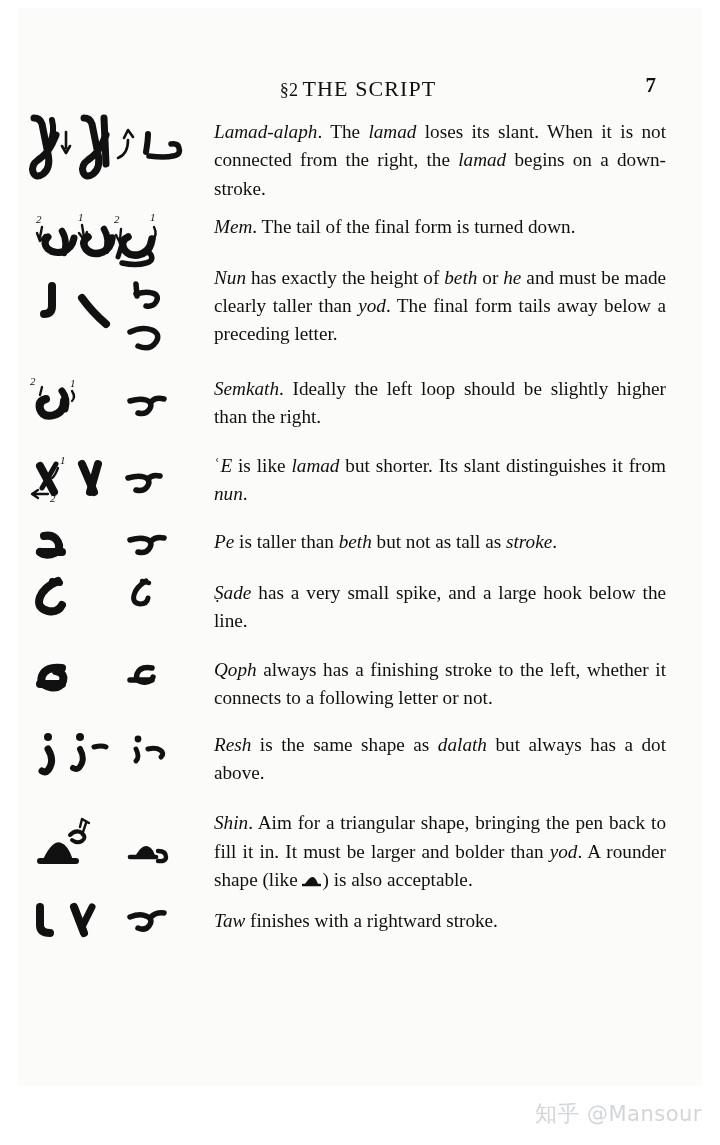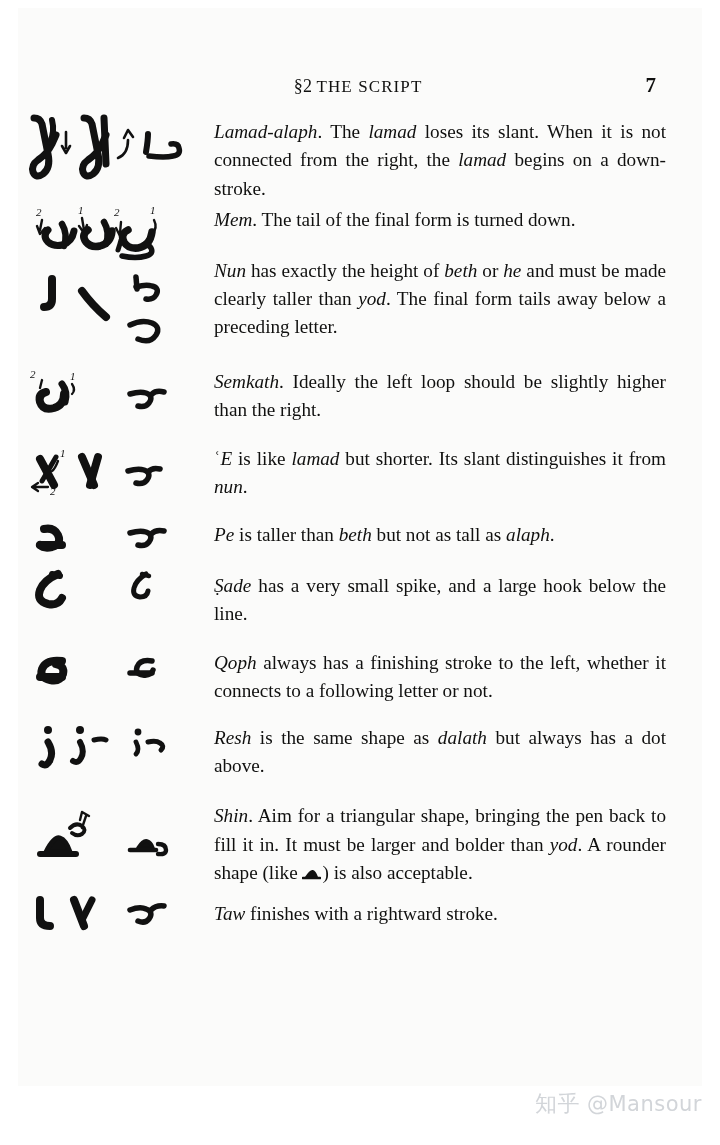--- a/index.html
+++ b/index.html
@@ -42,21 +42,21 @@
     text-align: center;
     font-size: 17px;
     letter-spacing: 0.4px;
     white-space: nowrap;
   }
   .rh-section {
     font-size: 18px;
   }
   .rh-title {
     font-variant: small-caps;
-    font-size: 17px;
+    font-size: 22px;
     letter-spacing: 1.1px;
     margin-left: 4px;
   }
   .rh-folio {
     position: absolute;
     right: 22px;
     top: -3px;
     font-size: 21px;
     font-weight: 600;
   }
@@ -111,21 +111,21 @@
     width: 19px;
     height: 13px;
     vertical-align: -1px;
     margin-right: 1px;
   }
 
   
   .watermark {
     position: absolute;
     right: 18px;
-    bottom: 26px;
+    bottom: 16px;
     display: flex;
     align-items: center;
     gap: 7px;
     color: #d2d5d9;
     font-size: 21px;
     font-family: "DejaVu Sans", sans-serif;
     letter-spacing: 0.5px;
     user-select: none;
   }
   .wm-zh { font-size: 22px; }
@@ -138,21 +138,21 @@
 
   <div class="running-head">
     <div class="rh-center">
       <span class="rh-section">§2</span><span class="rh-title">THE SCRIPT</span>
     </div>
     <div class="rh-folio">7</div>
   </div>
 
   <div class="entries">
 
-    <div class="entry" style="margin-bottom:3px;">
+    <div class="entry" style="margin-bottom:10px;">
       <div class="glyph-cell">
         <div class="specimen" style="top:-6px;">
           <svg width="188" height="74" viewBox="0 0 188 74">
             <g fill="#111" stroke="#111">
               <path d="M16 6 q6 0 8 6 l6 30 q3 14 -5 20 q-7 5 -10 -2 q-2 -7 5 -12 q9 -6 14 -16 l4 -9" fill="none" stroke-width="7" stroke-linecap="round"></path>
               <path d="M34 8 q3 12 -2 22" fill="none" stroke-width="6" stroke-linecap="round"></path>
               <path d="M48 20 l0 16 M44 34 l4 7 l4 -7" fill="none" stroke-width="2.6" stroke-linecap="round" stroke-linejoin="round"></path>
               <path d="M66 6 q6 0 8 6 l6 30 q3 14 -5 20 q-7 5 -10 -2 q-2 -7 5 -12 q9 -6 14 -16 l4 -9" fill="none" stroke-width="7" stroke-linecap="round"></path>
               <path d="M86 6 l2 46" fill="none" stroke-width="7" stroke-linecap="round"></path>
               <path d="M100 46 q10 -4 10 -18 M106 26 l4 -8 l5 7" fill="none" stroke-width="2.6" stroke-linecap="round" stroke-linejoin="round"></path>
@@ -268,21 +268,21 @@
             <g fill="none" stroke="#111">
               <path d="M26 10 q10 -2 14 6 q4 9 -6 12 q-8 2 -12 -2" stroke-width="8" stroke-linecap="round"></path>
               <path d="M22 26 l22 0" stroke-width="8" stroke-linecap="round"></path>
               <path d="M112 14 q10 -3 16 -1 q8 3 3 10 q-4 5 -11 3" stroke-width="5.5" stroke-linecap="round"></path>
               <path d="M146 12 q-8 -2 -13 3" stroke-width="5.5" stroke-linecap="round"></path>
             </g>
           </svg>
         </div>
       </div>
       <div class="text-cell">
-        <p class="para"><span class="it">Pe</span> is taller than <span class="it">beth</span> but not as tall as <span class="it">alaph</span>.</p>
+        <p class="para"><span class="it">Pe</span> is taller than <span class="it">beth</span> but not as tall as <span class="it">stroke</span>.</p>
       </div>
     </div>
 
     <div class="entry" style="margin-bottom:20px;">
       <div class="glyph-cell">
         <div class="specimen" style="top:-8px;">
           <svg width="188" height="56" viewBox="0 0 188 56">
             <g fill="none" stroke="#111">
               <path d="M40 10 q-14 6 -18 16 q-4 11 8 14 q10 2 14 -6" stroke-width="8" stroke-linecap="round"></path>
               <path d="M34 10 l8 2" stroke-width="6" stroke-linecap="round"></path>

